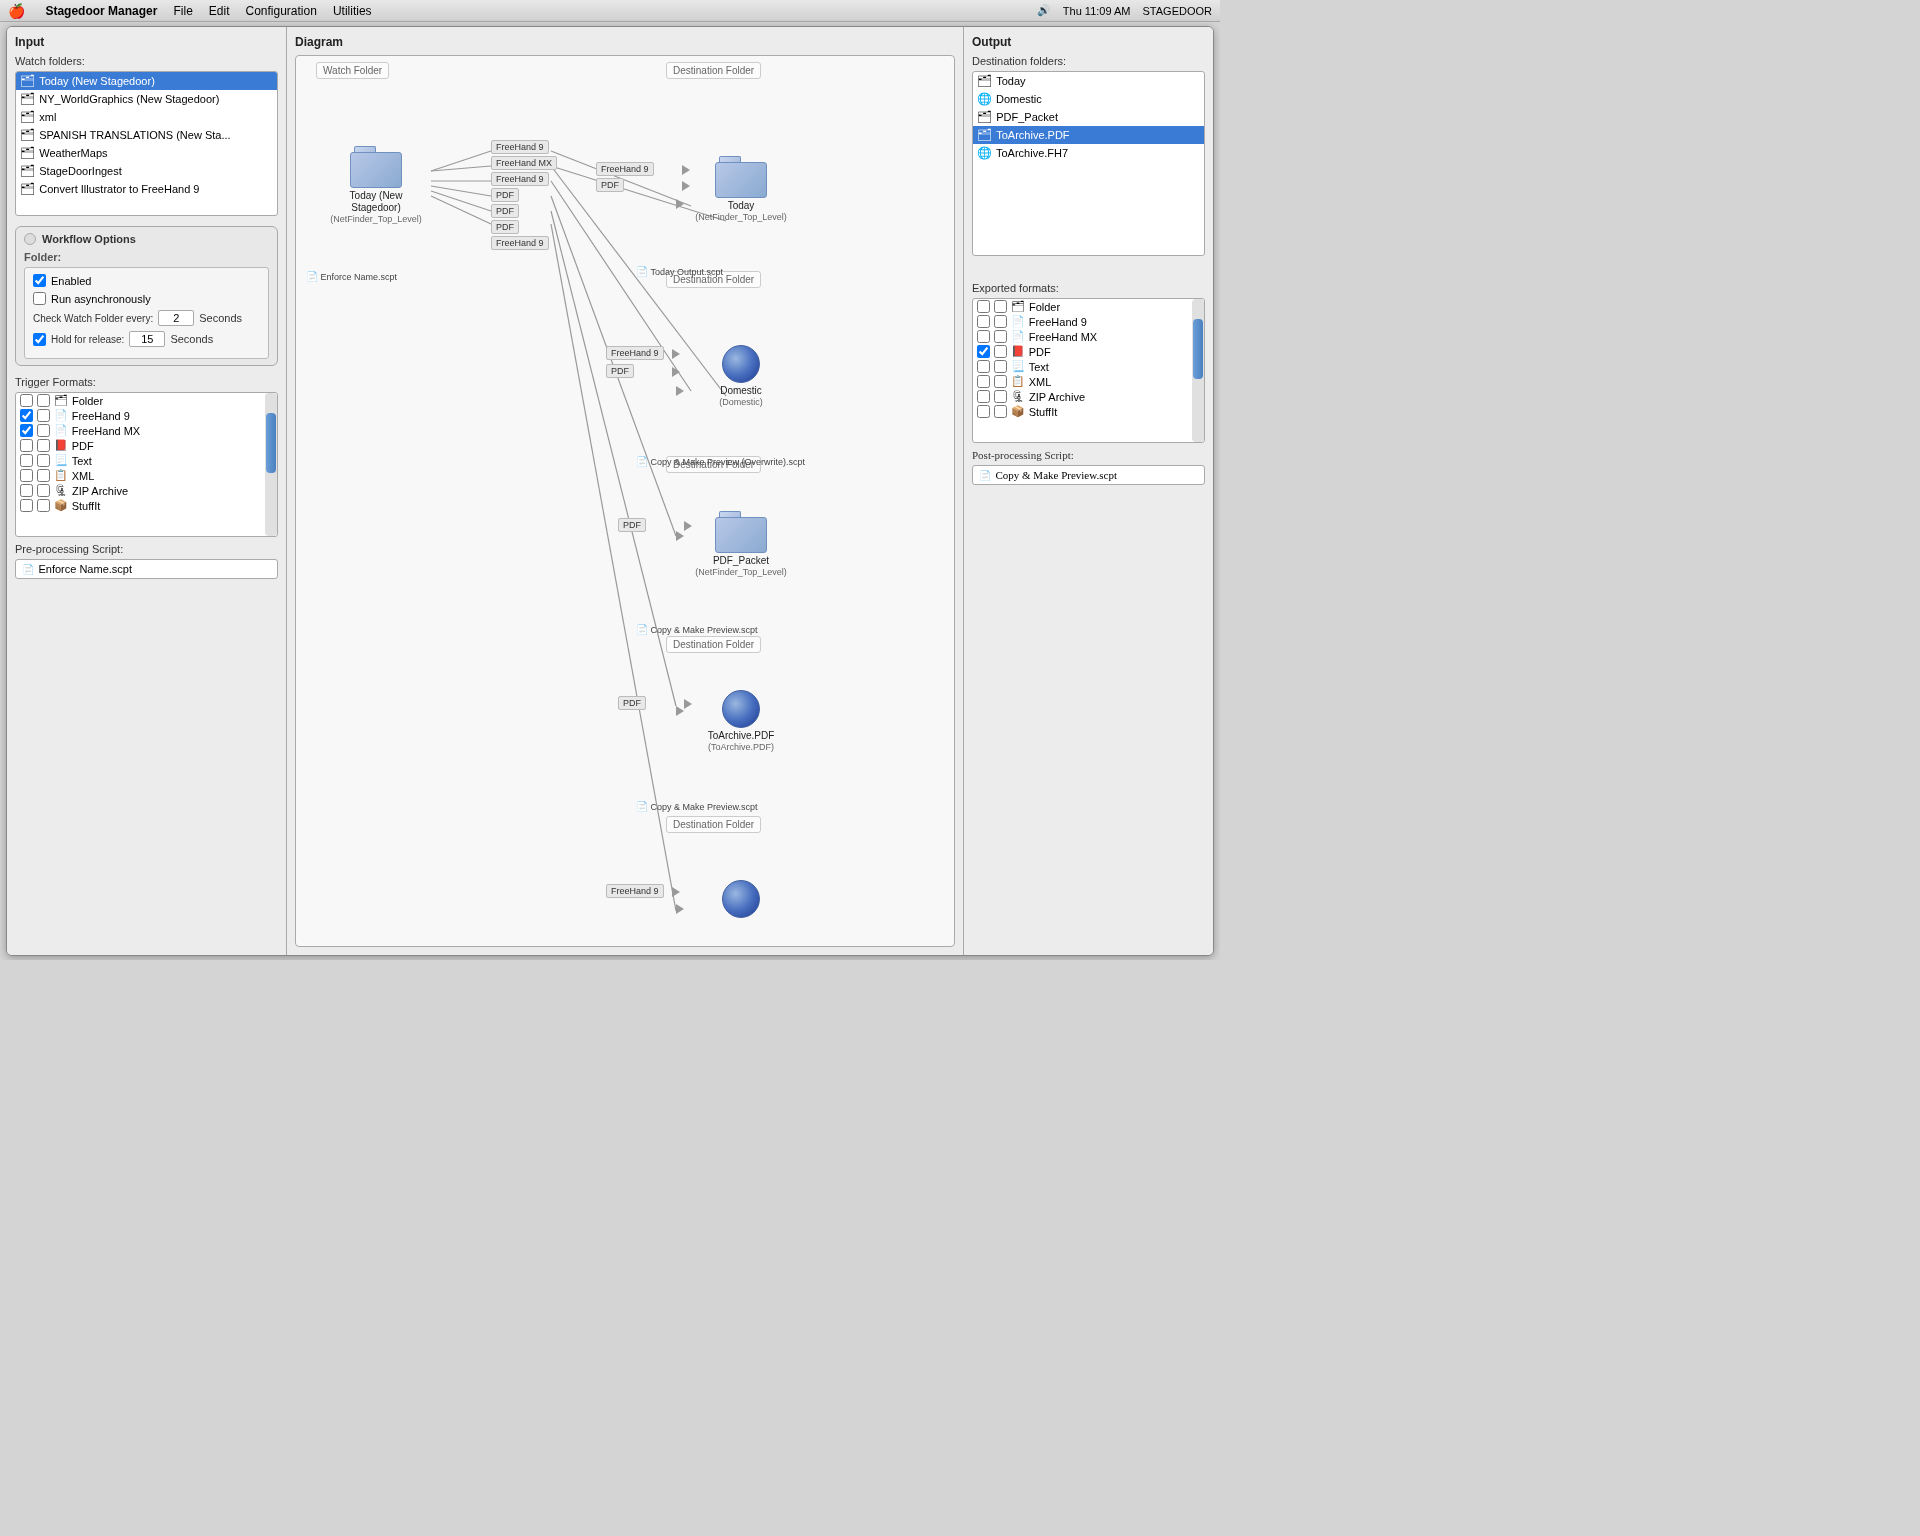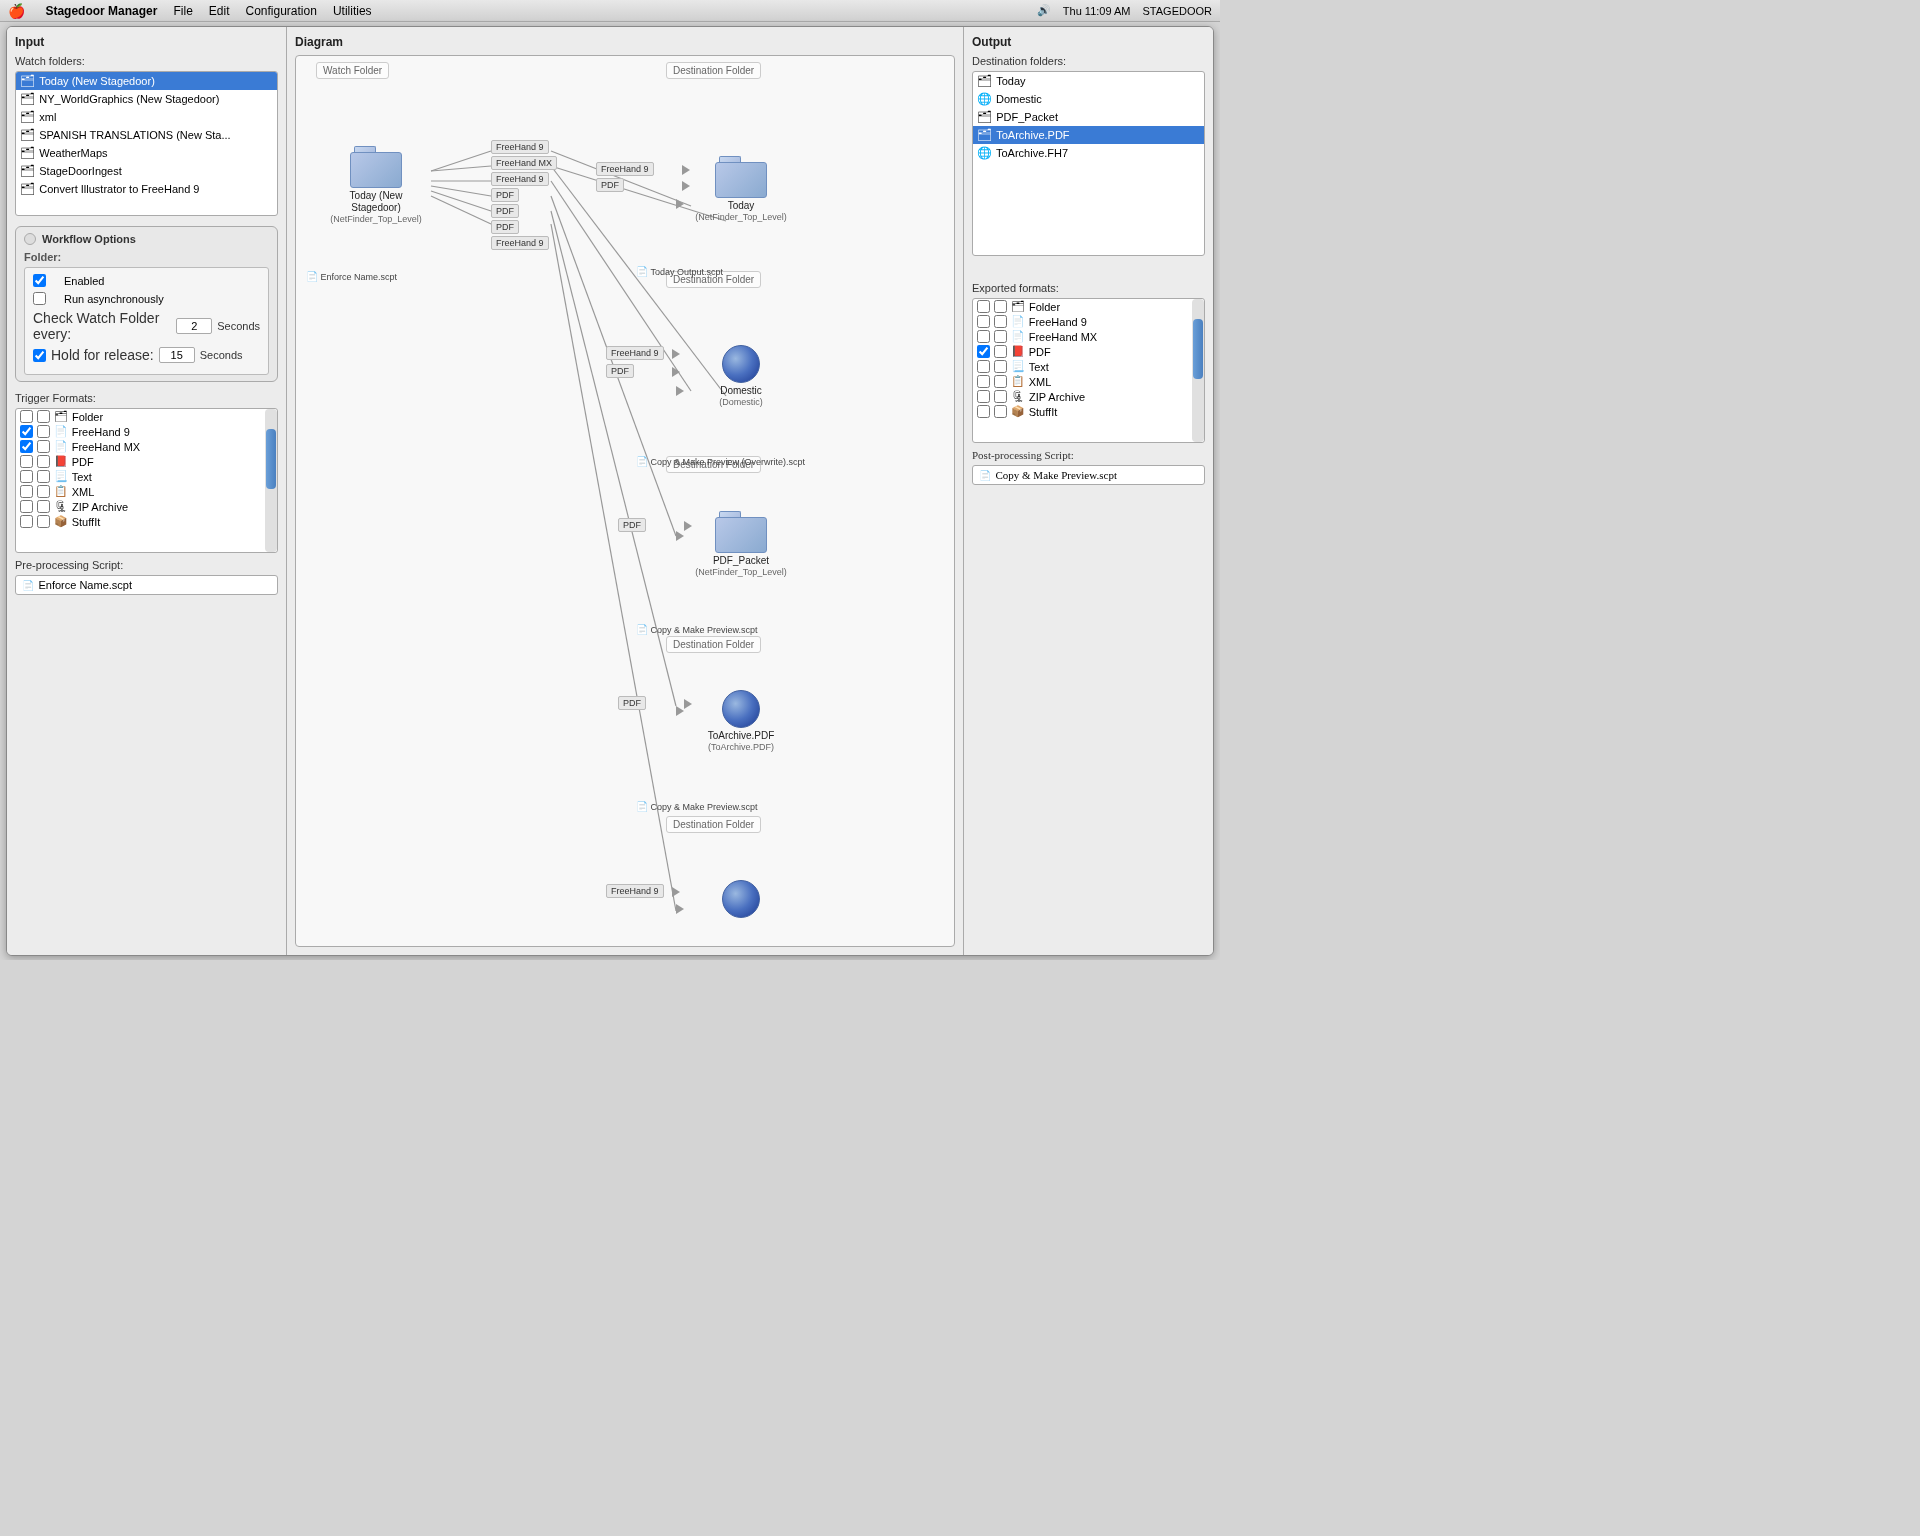--- a/index.html
+++ b/index.html
@@ -141,30 +141,30 @@
     .workflow-section-label { font-size: 11px; font-weight: bold; color: #555; margin-bottom: 4px; }
     .workflow-inner {
       background: #f5f5f5;
       border: 1px solid #bbb;
       border-radius: 3px;
       padding: 6px 8px;
     }
     .checkbox-row {
       display: flex;
       align-items: center;
-      gap: 18px;
-      margin-bottom: 5px;
-    }
-    .field-row {
-      display: flex;
-      align-items: center;
       gap: 5px;
       margin-bottom: 5px;
     }
-    .field-row label { font-size: 14px; color: #333; }
+    .field-row {
+      display: flex;
+      align-items: center;
+      gap: 5px;
+      margin-bottom: 5px;
+    }
+    .field-row label { font-size: 10px; color: #333; }
     .small-input {
       width: 36px; height: 16px;
       border: 1px solid #aaa;
       border-radius: 2px;
       background: #fff;
       font-size: 11px;
       text-align: center;
       padding: 0 2px;
     }
     .field-unit { font-size: 11px; color: #333; }

